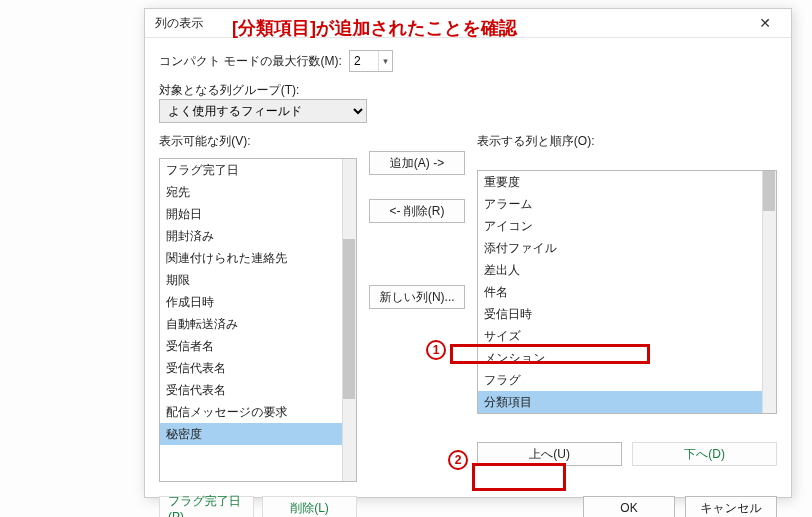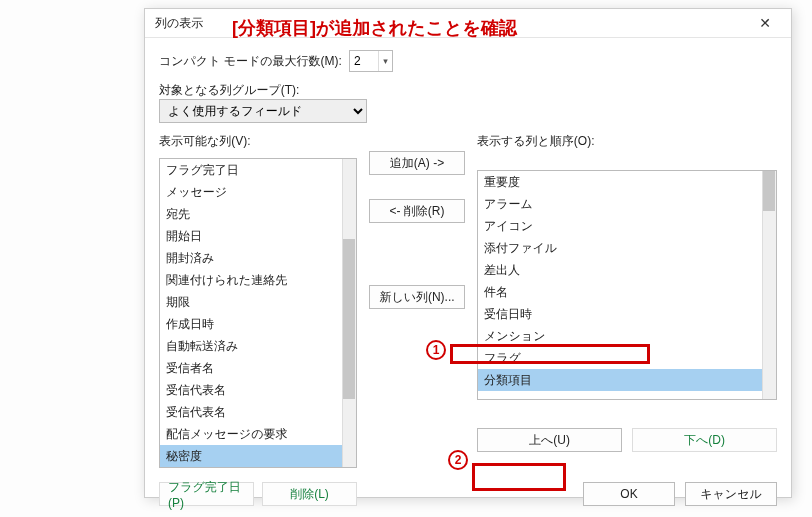--- a/index.html
+++ b/index.html
@@ -159,21 +159,20 @@
       <select class="group">
         <option>よく使用するフィールド</option>
       </select>
     </div>
 
     <div class="columns-area">
       <div class="col left">
         <span>表示可能な列(V):</span>
         <div class="listbox left-list" id="available-list" style="position:relative;">
           <div class="item" style="padding-right: 16px;">フラグ完了日</div>
-            <div class="item" style="padding-right: 16px;">メッセージ</div>
             <div class="item" style="padding-right: 16px;">宛先</div>
             <div class="item" style="padding-right: 16px;">開始日</div>
             <div class="item" style="padding-right: 0;">開封済み</div>
             <div class="item" style="padding-right: 16px;">関連付けられた連絡先</div>
             <div class="item" style="padding-right: 16px;">期限</div>
             <div class="item" style="padding-right: 16px;">作成日時</div>
             <div class="item" style="padding-right: 16px;">自動転送済み</div>
             <div class="item" style="padding-right: 16px;">受信者名</div>
             <div class="item" style="padding-right: 16px;">受信代表名</div>
             <div class="item" style="padding-right: 16px;">受信代表名</div>
@@ -199,20 +198,21 @@
       <div class="col right">
         <span>表示する列と順序(O):</span>
         <div class="listbox" id="shown-list" style="position:relative;">
           <div class="item" style="padding-right: 16px;">重要度</div>
             <div class="item" style="padding-right: 16px;">アラーム</div>
             <div class="item" style="padding-right: 16px;">アイコン</div>
             <div class="item" style="padding-right: 16px;">添付ファイル</div>
             <div class="item" style="padding-right: 16px;">差出人</div>
             <div class="item" style="padding-right: 16px;">件名</div>
             <div class="item" style="padding-right: 16px;">受信日時</div>
+            <div class="item" style="padding-right: 16px;">サイズ</div>
             <div class="item" style="padding-right: 16px;">メンション</div>
             <div class="item" style="padding-right: 16px;">フラグ</div>
             <div class="item selected" style="padding-right: 20px;">分類項目</div>
             <div class="scroll-track">
             <div class="scroll-thumb" style="top:0; height:40px;"></div>
           </div>
         </div>
         <div class="right-below">
           <div class="btn">上へ(U)</div>
           <div class="btn disabled">下へ(D)</div>

